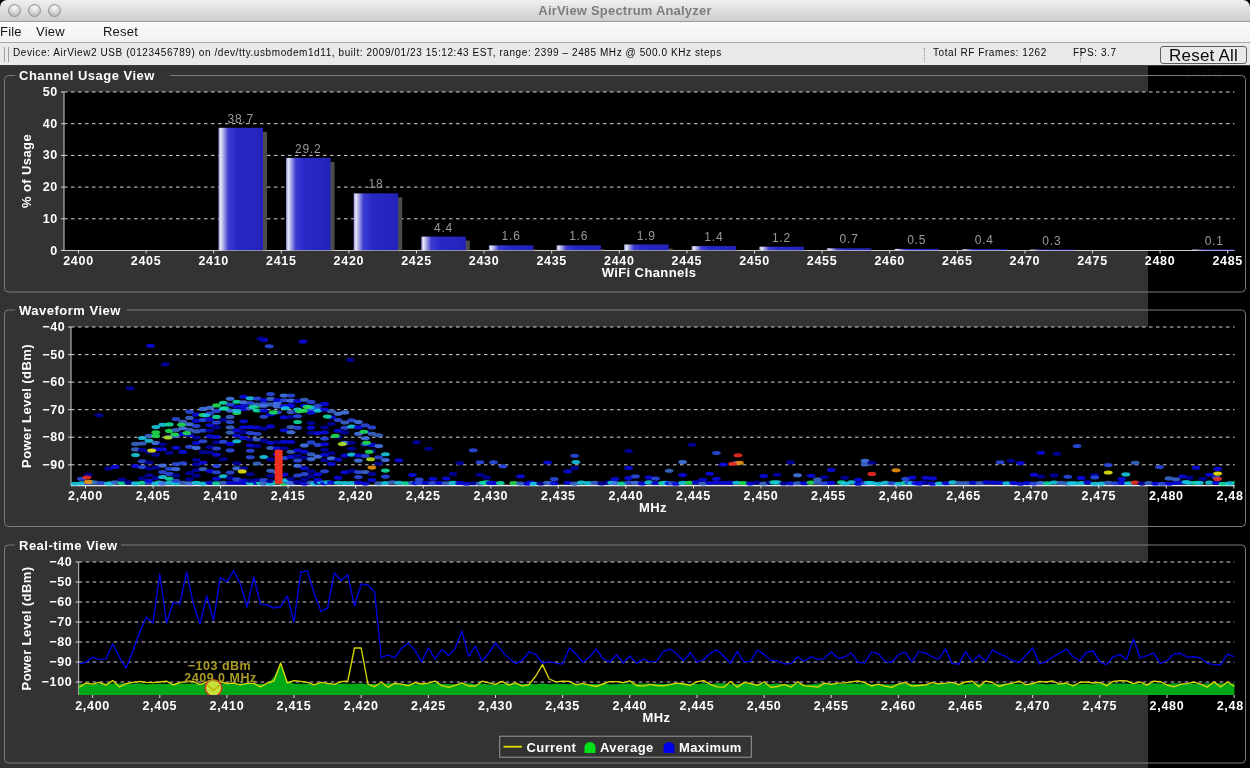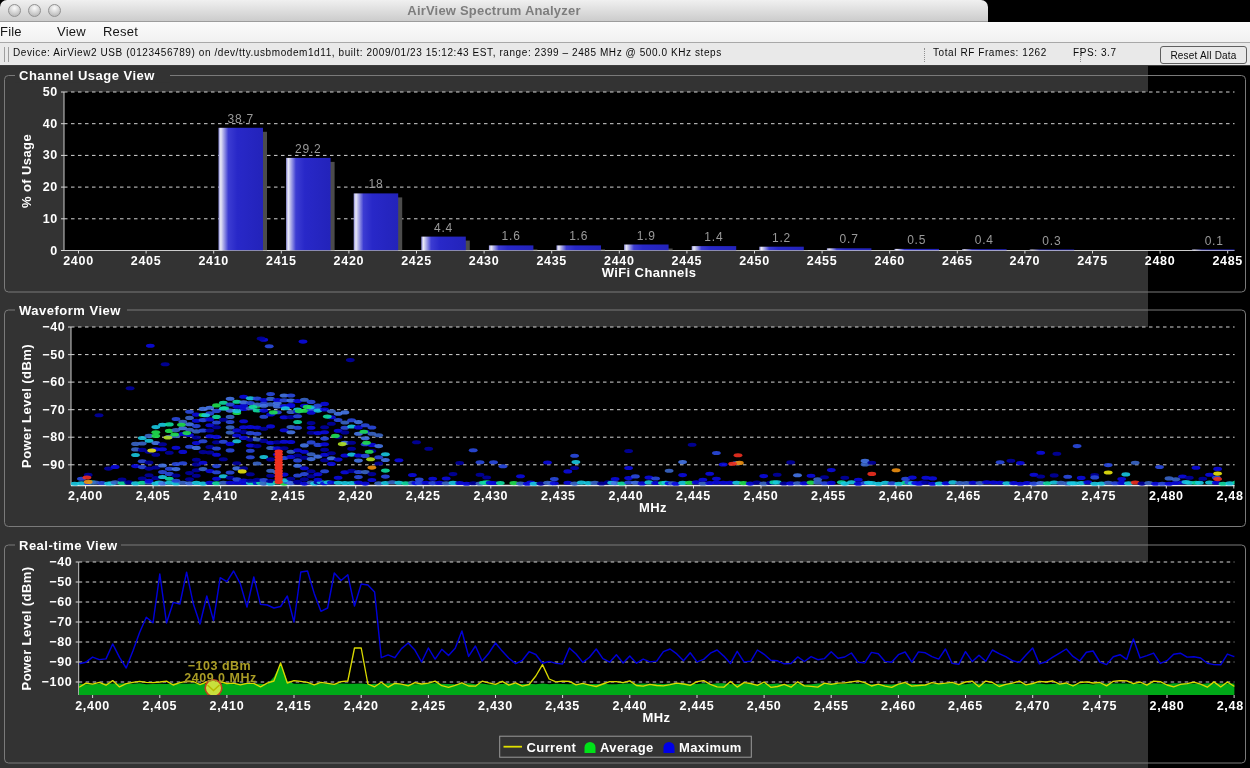--- a/index.html
+++ b/index.html
@@ -1,49 +1,49 @@
 <!DOCTYPE html>
 <html><head><meta charset="utf-8"><style>
 * { margin:0; padding:0; box-sizing:border-box; }
 html,body { width:1250px; height:768px; overflow:hidden; background:#000; }
 body { font-family:"Liberation Sans", sans-serif; }
 #win { position:absolute; left:0; top:0; width:1250px; height:768px; }
-#titlebar { position:absolute; left:0; top:0; width:988px; height:22px;
+#titlebar { position:absolute; left:0; top:0; width:1250px; height:22px;
   background:linear-gradient(#f0f0f0, #dedede 50%, #cccccc);
   border-bottom:1px solid #9c9c9c; border-radius:7px 7px 0 0; }
 #titlebar .tl { position:absolute; top:4px; width:13px; height:13px; border-radius:50%;
   background:radial-gradient(circle at 50% 28%, #fbfbfb, #dcdcdc 40%, #c0c0c0 75%, #b5b5b5);
   border:1px solid #919191; }
 #title { position:absolute; left:0; right:0; top:0; height:22px; text-align:center;
   font-size:13px; font-weight:bold; color:#7d7d7d; line-height:21px; letter-spacing:0.2px; }
 #menubar { position:absolute; left:0; top:22px; width:1250px; height:21px;
   background:linear-gradient(#fbfbfb,#f1f1f1); border-bottom:1px solid #a8a8a8; }
 #menubar span { position:absolute; top:2px; font-size:13px; color:#151515; letter-spacing:0.2px; }
 #toolbar { position:absolute; left:0; top:43px; width:1250px; height:23px;
   background:#e9e9e9; border-bottom:1px solid #3d3d3d; }
 #toolbar .handle { position:absolute; left:4px; top:4px; width:5px; height:15px;
   border-left:1px solid #9f9f9f; border-right:1px solid #9f9f9f; }
 #toolbar .txt { position:absolute; top:4px; font-size:10px; color:#0a0a0a; letter-spacing:0.58px; }
 #toolbar .sep { position:absolute; top:5px; height:14px; border-left:1px dotted #8f8f8f; }
 #resetbtn { position:absolute; right:3px; top:3px; width:87px; height:18px;
-  border:1px solid #5f5f5f; border-radius:3px; font-size:10px; color:#0a0a0a;
+  border:1px solid #5f5f5f; border-radius:3px; font-size:17px; color:#0a0a0a;
   text-align:center; line-height:17px; letter-spacing:0.2px; }
 #content { position:absolute; left:0; top:66px; width:1148px; height:702px; background:#333333; }
 </style></head>
 <body>
 <div id="win">
 <div id="titlebar">
   <div class="tl" style="left:8px"></div>
   <div class="tl" style="left:28px"></div>
   <div class="tl" style="left:48px"></div>
   <div id="title">AirView Spectrum Analyzer</div>
 </div>
 <div id="menubar">
   <span style="left:0">File</span>
-  <span style="left:57px">View</span>
+  <span style="left:36px">View</span>
   <span style="left:103px">Reset</span>
 </div>
 <div id="toolbar">
   <div class="handle"></div>
   <div class="txt" style="left:13px">Device: AirView2 USB (0123456789) on /dev/tty.usbmodem1d11, built: 2009/01/23 15:12:43 EST, range: 2399 – 2485 MHz @ 500.0 KHz steps</div>
   <div class="sep" style="left:924px"></div>
   <div class="txt" style="left:933px">Total RF Frames: 1262</div>
   <div class="sep" style="left:1080px"></div>
   <div class="txt" style="left:1073px">FPS: 3.7</div>
   <div id="resetbtn">Reset All Data</div>

